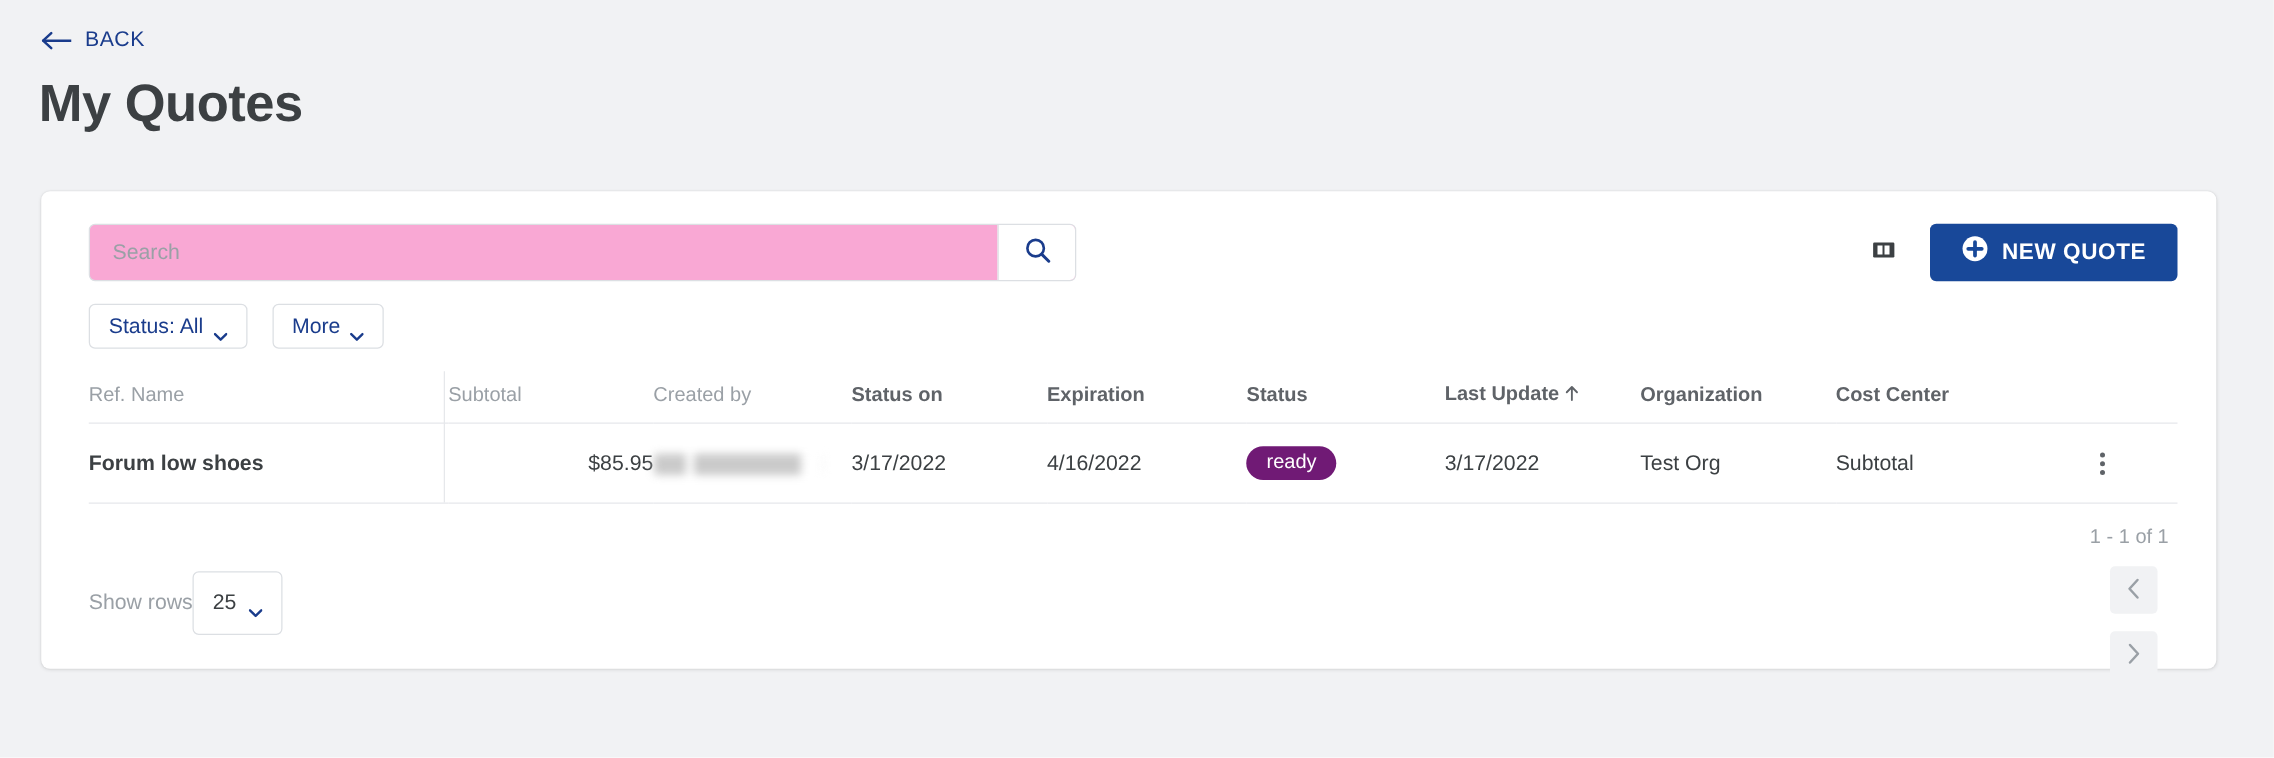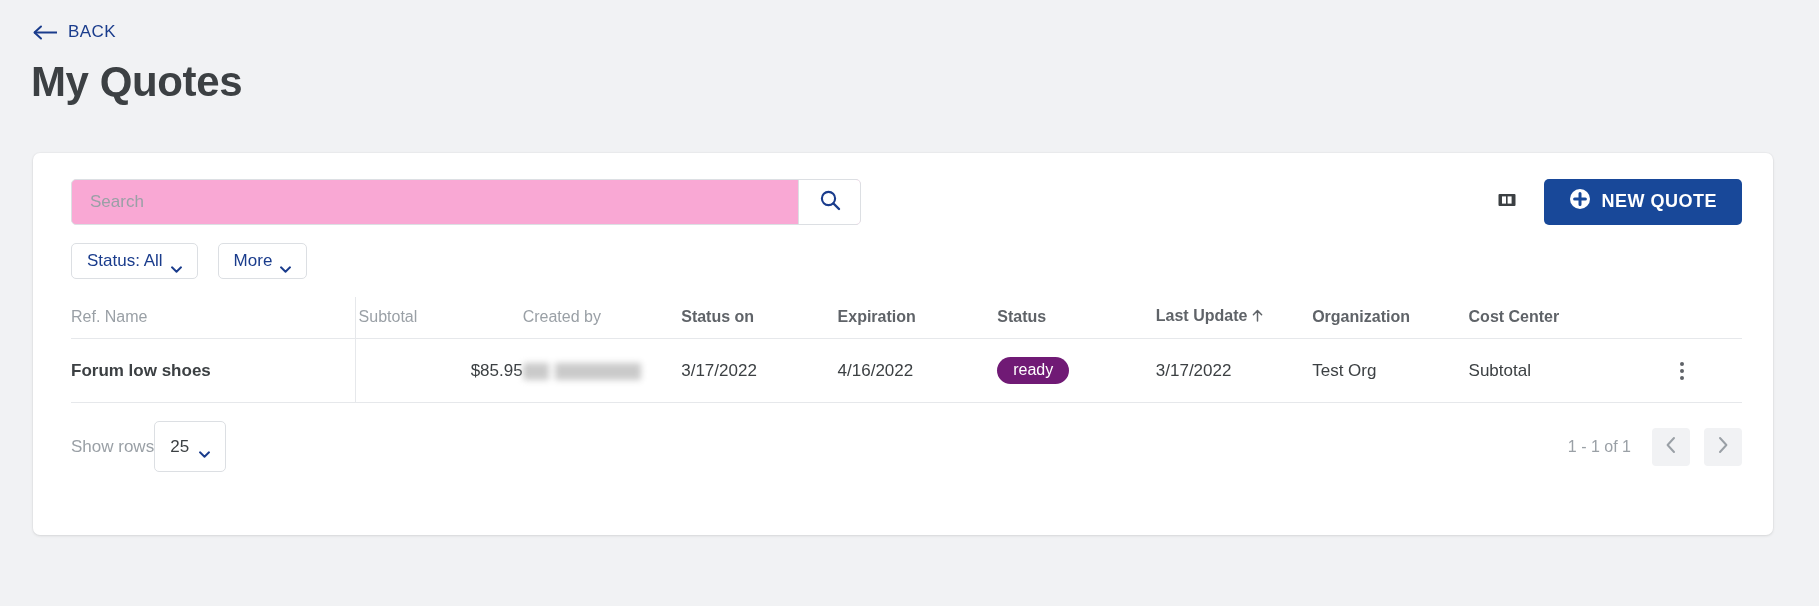--- a/index.html
+++ b/index.html
@@ -284,20 +284,21 @@
     font-size: 17px;
     color: #3c4043;
     cursor: pointer;
     font-family: "Liberation Sans", sans-serif;
   }
   .pager {
     margin-left: auto;
     display: flex;
     align-items: center;
     gap: 14px;
+    flex-direction: column;
   }
   .pager-label {
     color: #9aa0a6;
     font-size: 16px;
     margin-right: 7px;
   }
   .pager-btn {
     width: 38px;
     height: 38px;
     border: 0;

